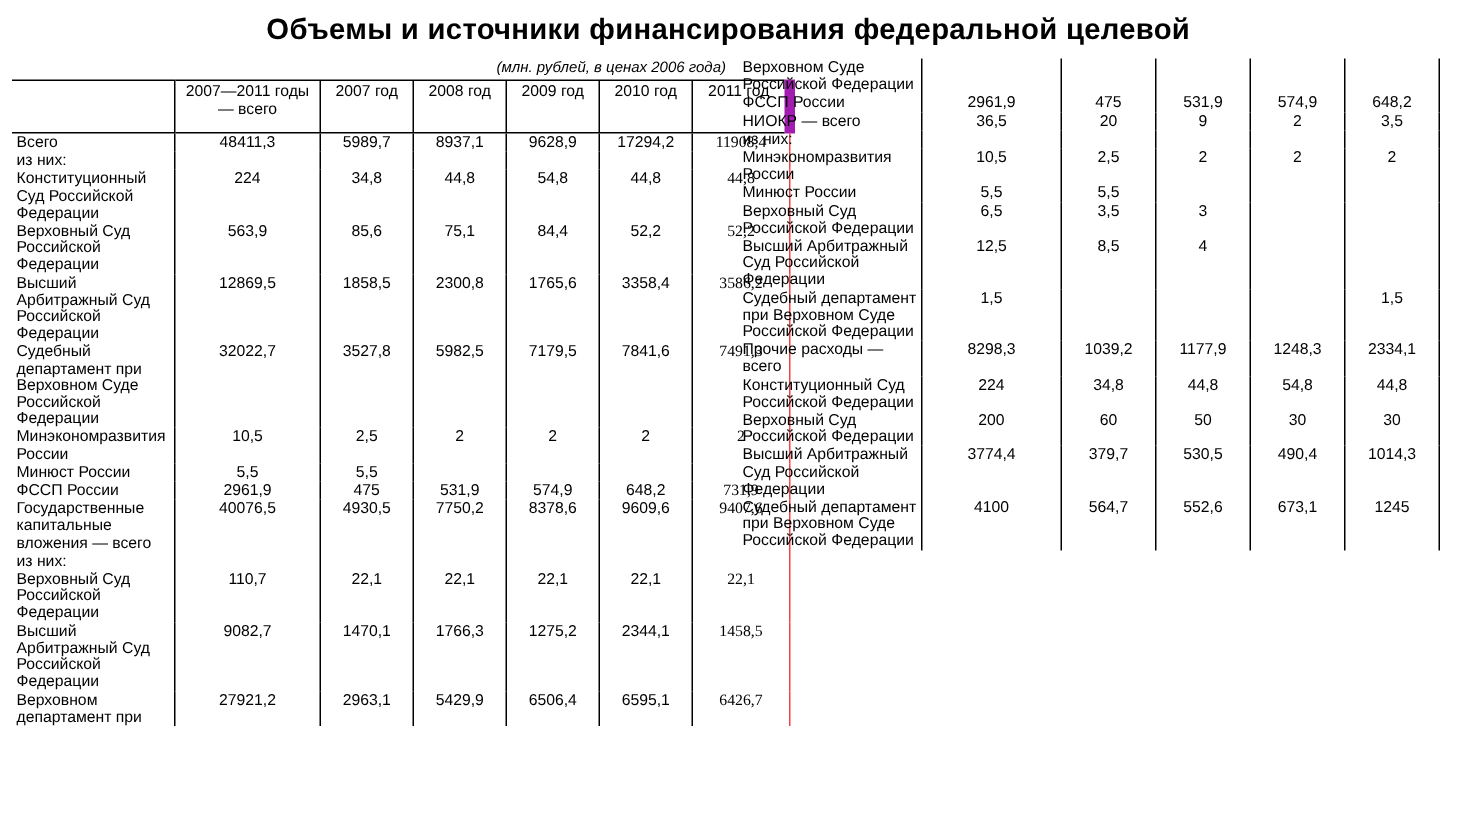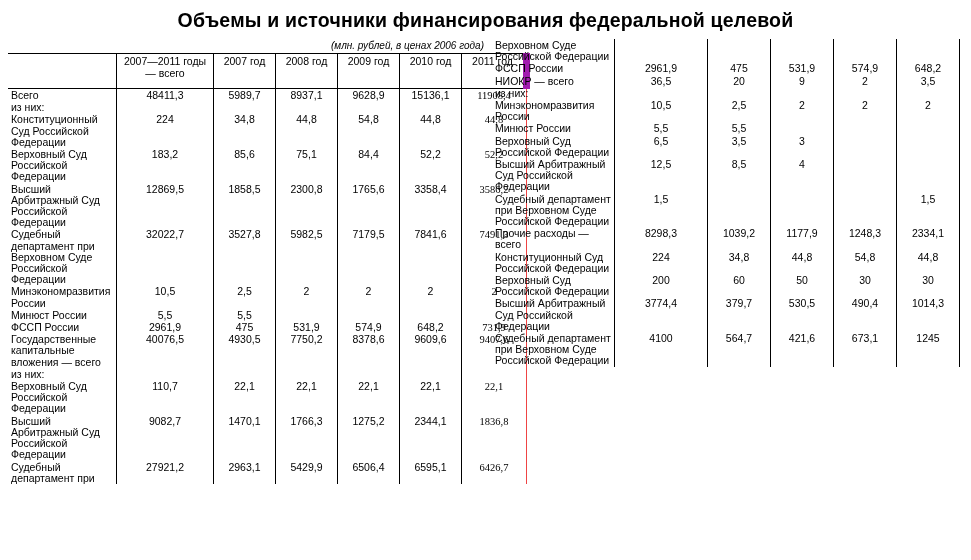--- a/index.html
+++ b/index.html
@@ -135,21 +135,21 @@
             <th class="c-y">2011 год</th>
           </tr>
         </thead>
         <tbody id="left-body">
             <tr>
               <td class="c-name">Всего</td>
               <td class="c-total num">48411,3</td>
               <td class="c-y num">5989,7</td>
               <td class="c-y num">8937,1</td>
               <td class="c-y num">9628,9</td>
-              <td class="c-y num">15136,1</td>
+              <td class="c-y num">17294,2</td>
               <td class="c-y num">11908,4</td>
             </tr>
             <tr>
               <td class="c-name">из них:</td>
               <td class="c-total num">&nbsp;</td>
               <td class="c-y num">&nbsp;</td>
               <td class="c-y num">&nbsp;</td>
               <td class="c-y num">&nbsp;</td>
               <td class="c-y num">&nbsp;</td>
               <td class="c-y num">&nbsp;</td>
@@ -158,21 +158,21 @@
               <td class="c-name">Конституционный Суд Российской Федерации</td>
               <td class="c-total num">224</td>
               <td class="c-y num">34,8</td>
               <td class="c-y num">44,8</td>
               <td class="c-y num">54,8</td>
               <td class="c-y num">44,8</td>
               <td class="c-y num">44,8</td>
             </tr>
             <tr>
               <td class="c-name">Верховный Суд Российской Федерации</td>
-              <td class="c-total num">183,2</td>
+              <td class="c-total num">563,9</td>
               <td class="c-y num">85,6</td>
               <td class="c-y num">75,1</td>
               <td class="c-y num">84,4</td>
               <td class="c-y num">52,2</td>
               <td class="c-y num">52,2</td>
             </tr>
             <tr>
               <td class="c-name">Высший Арбитражный Суд Российской Федерации</td>
               <td class="c-total num">12869,5</td>
               <td class="c-y num">1858,5</td>
@@ -244,24 +244,24 @@
               <td class="c-y num">22,1</td>
               <td class="c-y num">22,1</td>
             </tr>
             <tr>
               <td class="c-name">Высший Арбитражный Суд Российской Федерации</td>
               <td class="c-total num">9082,7</td>
               <td class="c-y num">1470,1</td>
               <td class="c-y num">1766,3</td>
               <td class="c-y num">1275,2</td>
               <td class="c-y num">2344,1</td>
-              <td class="c-y num">1836,8</td>
-            </tr>
-            <tr>
-              <td class="c-name">Судебный департамент при</td>
+              <td class="c-y num">1458,5</td>
+            </tr>
+            <tr>
+              <td class="c-name">Верховном департамент при</td>
               <td class="c-total num">27921,2</td>
               <td class="c-y num">2963,1</td>
               <td class="c-y num">5429,9</td>
               <td class="c-y num">6506,4</td>
               <td class="c-y num">6595,1</td>
               <td class="c-y num">6426,7</td>
             </tr>
           </tbody>
       </table>
     </div>
@@ -383,21 +383,21 @@
               <td class="r-y num">379,7</td>
               <td class="r-y num">530,5</td>
               <td class="r-y num">490,4</td>
               <td class="r-y num">1014,3</td>
               <td class="r-y num">1359,4</td>
             </tr>
             <tr>
               <td class="r-name">Судебный департамент при Верховном Суде Российской Федерации</td>
               <td class="r-total num">4100</td>
               <td class="r-y num">564,7</td>
-              <td class="r-y num">421,6</td>
+              <td class="r-y num">552,6</td>
               <td class="r-y num">673,1</td>
               <td class="r-y num">1245</td>
               <td class="r-y num">1064,6</td>
             </tr>
           </tbody>
       </table>
     </div>
 
   </div>
 </div>

